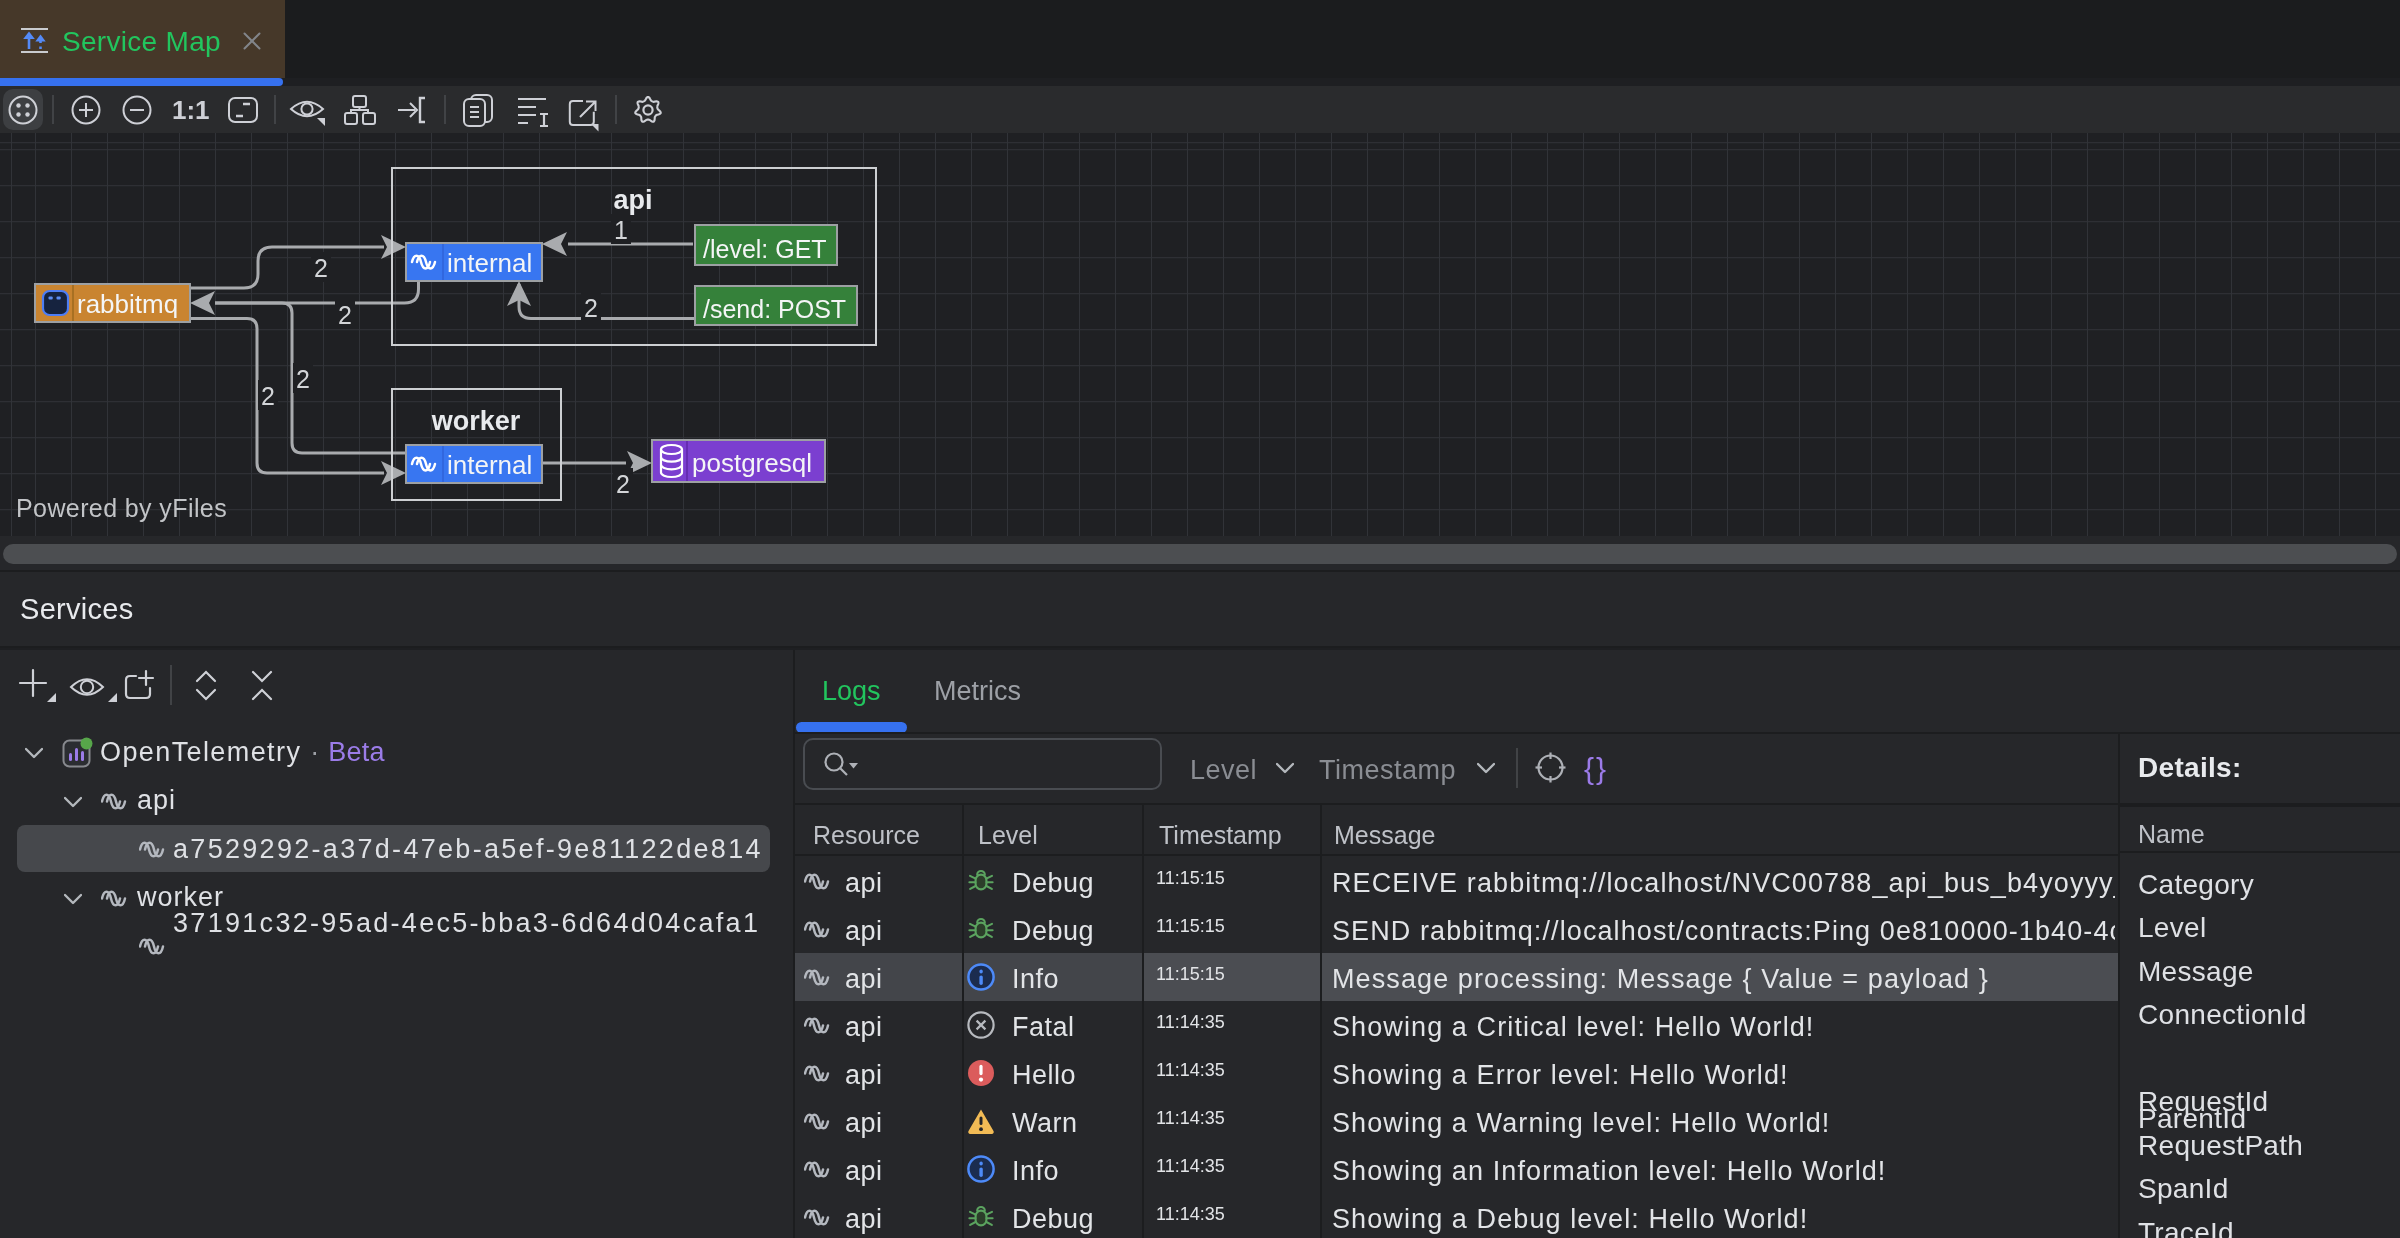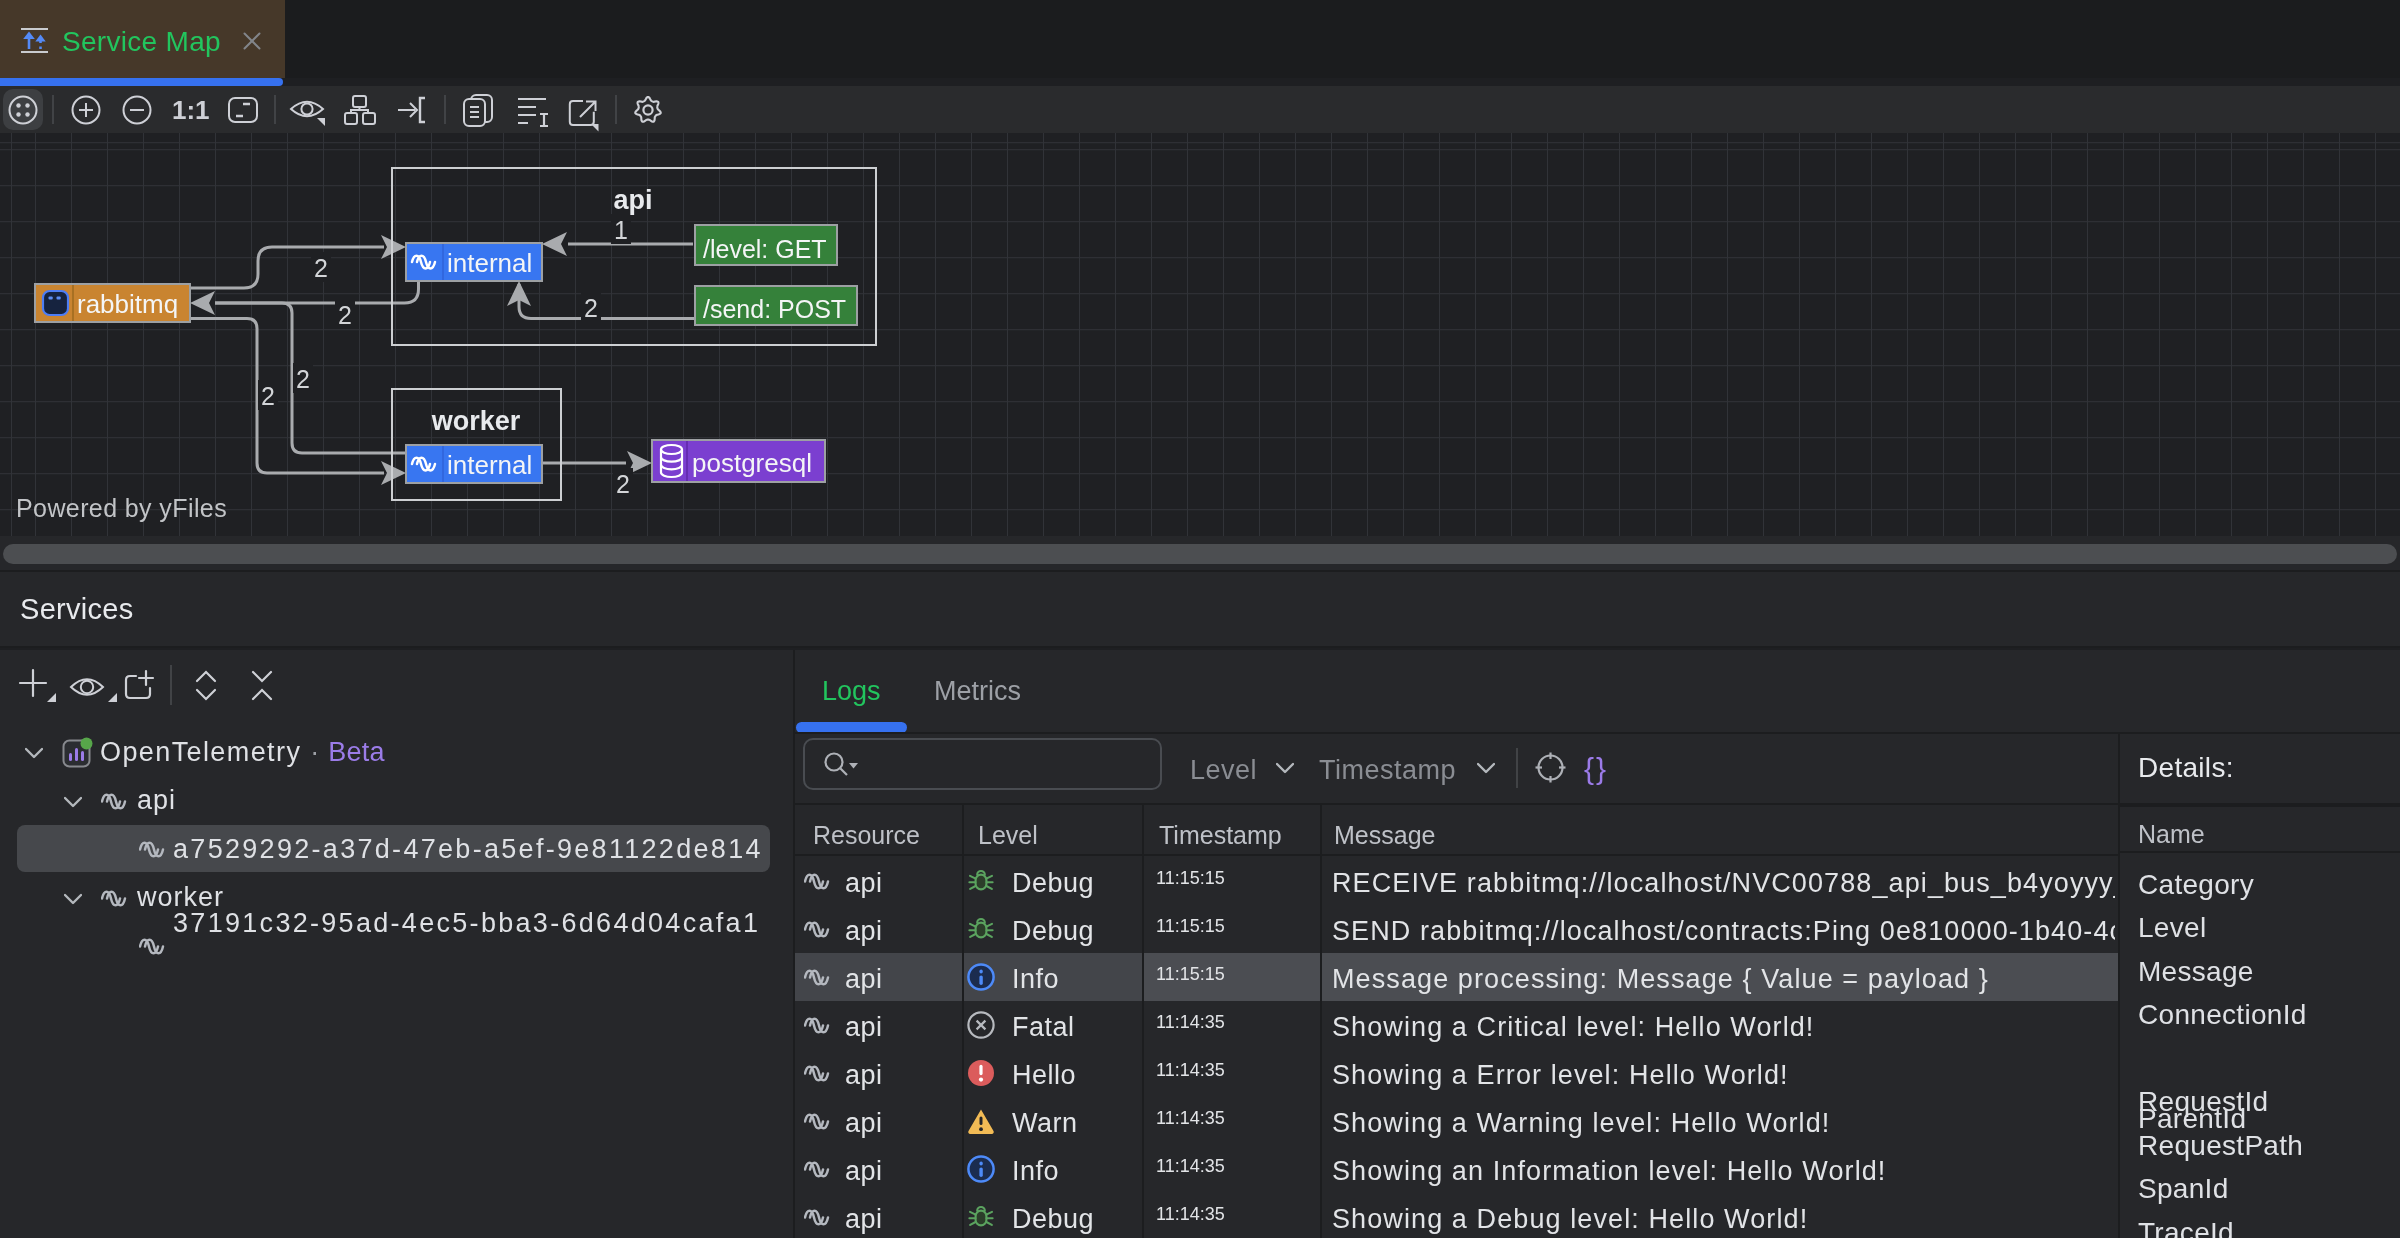--- a/index.html
+++ b/index.html
@@ -377,21 +377,21 @@
 <div class="abs hcell" style="left:813px;top:821px">Resource</div>
 <div class="abs hcell" style="left:978px;top:821px">Level</div>
 <div class="abs hcell" style="left:1159px;top:821px">Timestamp</div>
 <div class="abs hcell" style="left:1334px;top:821px">Message</div>
 <div class="abs" style="left:795px;top:953px;width:347px;height:48px;background:#43454A"></div>
 <div class="abs" style="left:1142px;top:953px;width:976px;height:48px;background:#4B4D52"></div>
 <div class="abs coldiv" style="left:962px;top:804px;height:434px"></div>
 <div class="abs coldiv" style="left:1142px;top:804px;height:434px"></div>
 <div class="abs coldiv" style="left:1320px;top:804px;height:434px"></div>
 
-<div class="abs" style="left:2138px;top:752px;font-size:28px;font-weight:normal;color:#E8EAED;letter-spacing:.3px">Details:</div>
+<div class="abs" style="left:2138px;top:752px;font-size:28px;font-weight:bold;color:#E8EAED;letter-spacing:.3px">Details:</div>
 <div class="abs hdivider" style="left:2120px;top:805px;width:280px;height:2px"></div>
 <div class="abs hcell" style="left:2138px;top:820px">Name</div>
 <div class="abs hdivider" style="left:2120px;top:851px;width:280px;height:2px"></div>
 <div class="abs dcell" style="top:869px">Category</div>
 <div class="abs dcell" style="top:912px">Level</div>
 <div class="abs dcell" style="top:956px">Message</div>
 <div class="abs dcell" style="top:999px">ConnectionId</div>
 <div class="abs dcell" style="top:1103px">ParentId</div>
 <div class="abs dcell" style="top:1086px">RequestId</div>
 <div class="abs dcell" style="top:1130px">RequestPath</div>

